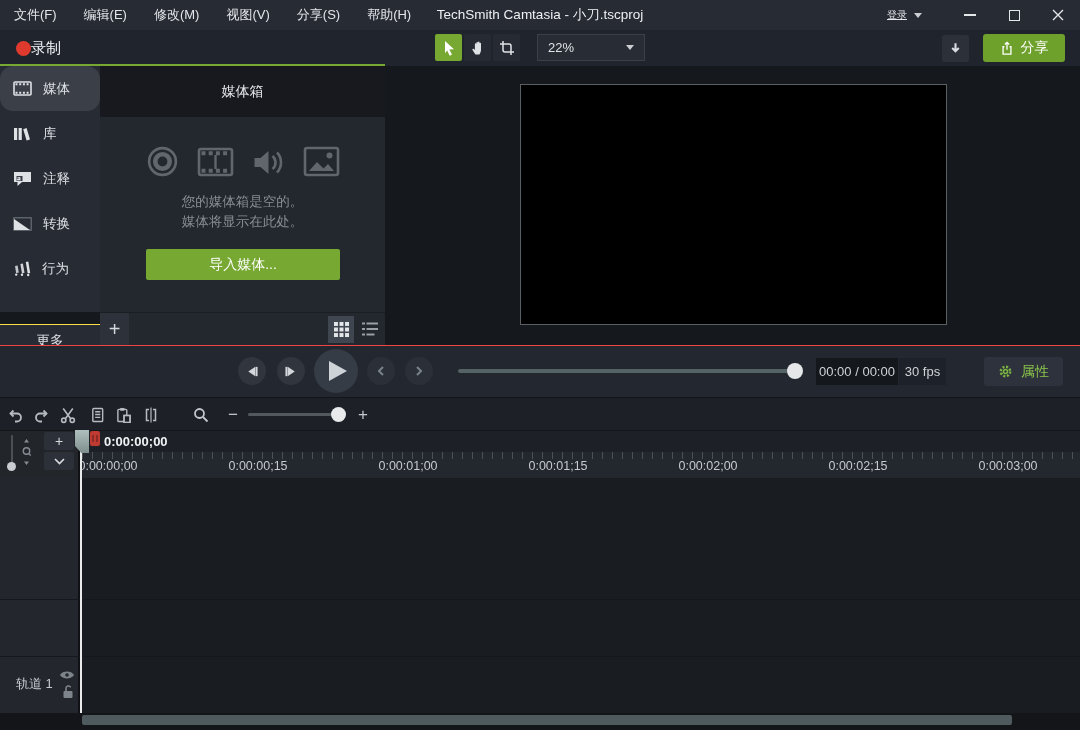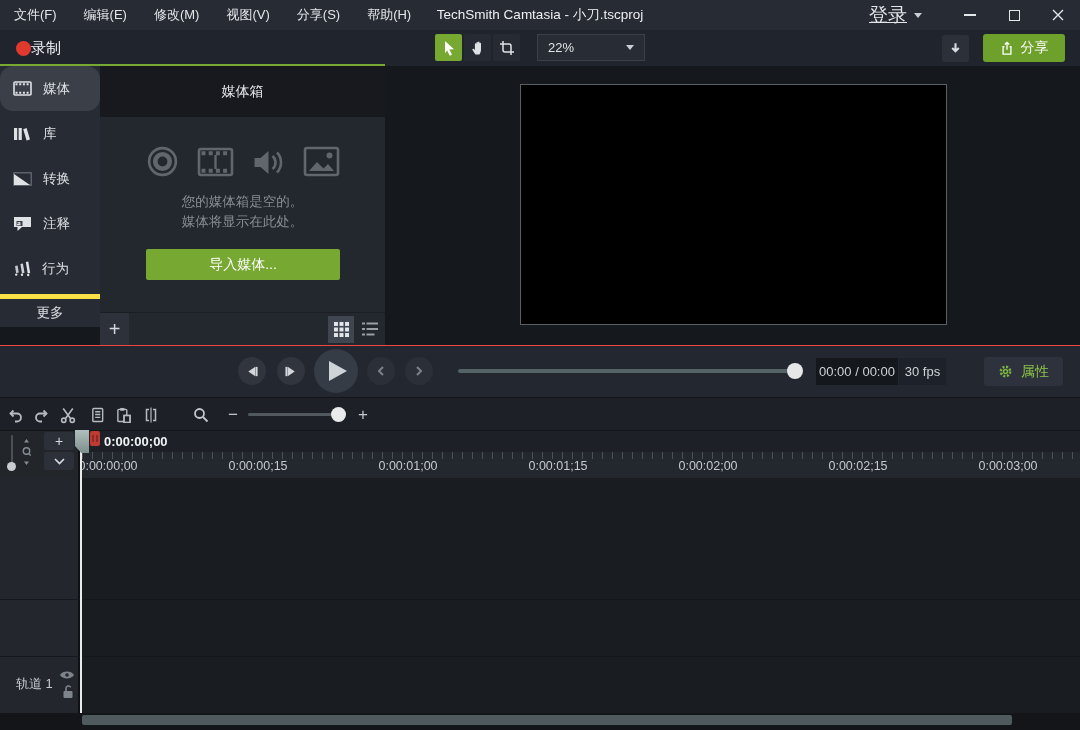--- a/index.html
+++ b/index.html
@@ -9,21 +9,21 @@
     background:#15181d; font-family:"Liberation Sans", sans-serif;
     color:#dfe2e5; -webkit-font-smoothing:antialiased; cursor:default;
   }
   svg { display:block; }
 
   
   .menubar { position:absolute; left:0; top:0; width:1080px; height:30px; background:#262b34; }
   .menus { position:absolute; left:14px; top:0; height:30px; display:flex; gap:27px; align-items:center; font-size:13px; color:#e4e7ea; z-index:2; }
   .win-title { position:absolute; left:0; top:0; width:100%; height:30px; line-height:30px; text-align:center; font-size:13.5px; color:#eef0f2; }
   .win-right { position:absolute; right:0; top:0; height:30px; display:flex; align-items:center; z-index:2; }
-  .login { display:flex; align-items:center; gap:7px; font-size:19px; color:#e4e7ea; margin-right:26px;text-decoration:underline; }
+  .login { display:flex; align-items:center; gap:7px; font-size:10px; color:#e4e7ea; margin-right:26px;text-decoration:underline; }
   .caret-down { width:0; height:0; border-left:4px solid transparent; border-right:4px solid transparent; border-top:5px solid #ccd0d5; }
   .win-btn { width:44px; height:30px; display:flex; align-items:center; justify-content:center; }
   .min-glyph { width:12px; height:2px; background:#e4e7ea; }
   .max-glyph { width:11px; height:11px; border:1.5px solid #e4e7ea; }
 
   
   .toolbar { position:absolute; left:0; top:30px; width:1080px; height:36px; background:#20252d; }
   .record { position:absolute; left:10px; top:0; height:36px; display:flex; align-items:center; font-size:15px; color:#f2f4f6; padding:0 6px; }
   .rec-dot { width:15px; height:15px; border-radius:50%; background:#e03a2f; }
   .tools { position:absolute; left:435px; top:4px; display:flex; gap:2px; align-items:center; }
@@ -32,21 +32,21 @@
   .zoom-select { margin-left:15px; width:108px; height:27px; background:#272c35; border:1px solid #394049; display:flex; align-items:center; justify-content:space-between; padding:0 10px; font-size:13px; color:#e0e3e6; }
   .toolbar-right { position:absolute; right:15px; top:4px; display:flex; align-items:center; gap:14px;text-align:right; }
   .dl-btn { width:27px; height:27px; background:#2b3039; border-radius:2px; display:flex; align-items:center; justify-content:center; }
   .share-btn { width:82px; height:28px; background:#6ea12c; border-radius:3px; display:flex; align-items:center; justify-content:center; gap:7px; color:#fff; font-size:14px; }
   .panel-accent { position:absolute; left:0; top:64px; width:385px; height:2px; background:#76a832; z-index:6; }
 
   
   .sidebar { position:absolute; left:0; top:66px; width:100px; height:246px; background:#272b33; }
   .side-item { height:45px; display:flex; align-items:center; gap:11px; padding-left:13px; font-size:13.5px; color:#dde0e4; }
   .side-item.selected { background:#3a3f48;border-radius:13px; }
-  .side-more { position:absolute; left:0; top:294px; width:100px; height:33px; background:#272b33; border-top:5px solid #fde047; display:flex; align-items:center; justify-content:center; font-size:13.5px; color:#dde0e4; }
+  .side-more { position:absolute; left:0; top:324px; width:100px; height:33px; background:#272b33; border-top:1px solid #fde047; display:flex; align-items:center; justify-content:center; font-size:13.5px; color:#dde0e4; }
 
   
   .media-bin { position:absolute; left:100px; top:66px; width:285px; height:279px; background:#23272e; }
   .mb-header { height:51px; background:#17191e; display:flex; align-items:center; justify-content:center; font-size:14px; color:#e9ebee; }
   .mb-icons { display:flex; justify-content:center; align-items:center; gap:17px; margin-top:27px; color:#61666d; }
   .mb-empty { margin-top:13px; text-align:center; font-size:13.5px; line-height:20px; color:#888d94; }
   .mb-import { position:absolute; left:46px; top:183px; width:194px; height:31px; background:#76a832; border-radius:2px; color:#fff; font-size:14px; display:flex; align-items:center; justify-content:center; }
   .mb-bottom { position:absolute; left:0; bottom:0; width:285px; height:33px; border-top:1px solid #1a1d22; display:flex; align-items:center; }
   .mb-add { width:29px; height:32px; background:#2c313a; display:flex; align-items:center; justify-content:center; font-size:20px; color:#d5d9dd; }
   .mb-views { margin-left:auto; display:flex; gap:3px; padding-right:2px; }
@@ -192,33 +192,33 @@
     </div>
     <div class="side-item">
       <svg width="19" height="16" viewBox="0 0 19 16" fill="#dfe2e5">
           <rect x="1" y="2" width="3.2" height="12"></rect>
           <rect x="5.6" y="2" width="3.2" height="12"></rect>
           <path d="M10.2 3.2 13.6 2l3.4 11.4-3.4 1.2z"></path>
         </svg>
       <span>库</span>
     </div>
     <div class="side-item">
-      <svg width="19" height="14" viewBox="0 0 19 14">
-          <rect x="0.8" y="0.8" width="17.4" height="12.4" fill="none" stroke="#6a7077" stroke-width="1.2"></rect>
-          <path fill="#dfe2e5" d="M1 2v11h16z"></path>
-        </svg>
-      <span>转换</span>
-    </div>
-    <div class="side-item">
       <svg width="19" height="16" viewBox="0 0 19 16">
           <path fill="#dfe2e5" d="M1 1h17v10H9l-4.5 4v-4H1z"></path>
           <rect x="3.5" y="5" width="6" height="5" fill="#3a3f48"></rect>
           <path fill="#dfe2e5" d="M6 6.1c.9 0 1.5.5 1.5 1.3v2.1h-1v-.4c-.3.3-.7.5-1.2.5-.8 0-1.4-.4-1.4-1.1 0-.7.6-1.1 1.5-1.1h1c0-.4-.2-.6-.7-.6-.4 0-.8.1-1.1.3l-.3-.7c.5-.2 1-.3 1.7-.3z"></path>
         </svg>
       <span>注释</span>
+    </div>
+    <div class="side-item">
+      <svg width="19" height="14" viewBox="0 0 19 14">
+          <rect x="0.8" y="0.8" width="17.4" height="12.4" fill="none" stroke="#6a7077" stroke-width="1.2"></rect>
+          <path fill="#dfe2e5" d="M1 2v11h16z"></path>
+        </svg>
+      <span>转换</span>
     </div>
     <div class="side-item">
       <svg width="18" height="16" viewBox="0 0 18 16" fill="#dfe2e5">
           <path d="M2 5l2.6-.6 1.2 7.2-2.6.6z" opacity=".85"></path>
           <path d="M7.4 3l2.5-.6 1.6 9.4-2.5.6z" opacity=".92"></path>
           <path d="M12.8 1l2.5-.5 1.9 11.6-2.5.5z"></path>
           <circle cx="3.2" cy="13.6" r="1.2"></circle>
           <circle cx="9" cy="13.8" r="1.2"></circle>
           <circle cx="15.2" cy="14" r="1.2"></circle>
         </svg>

